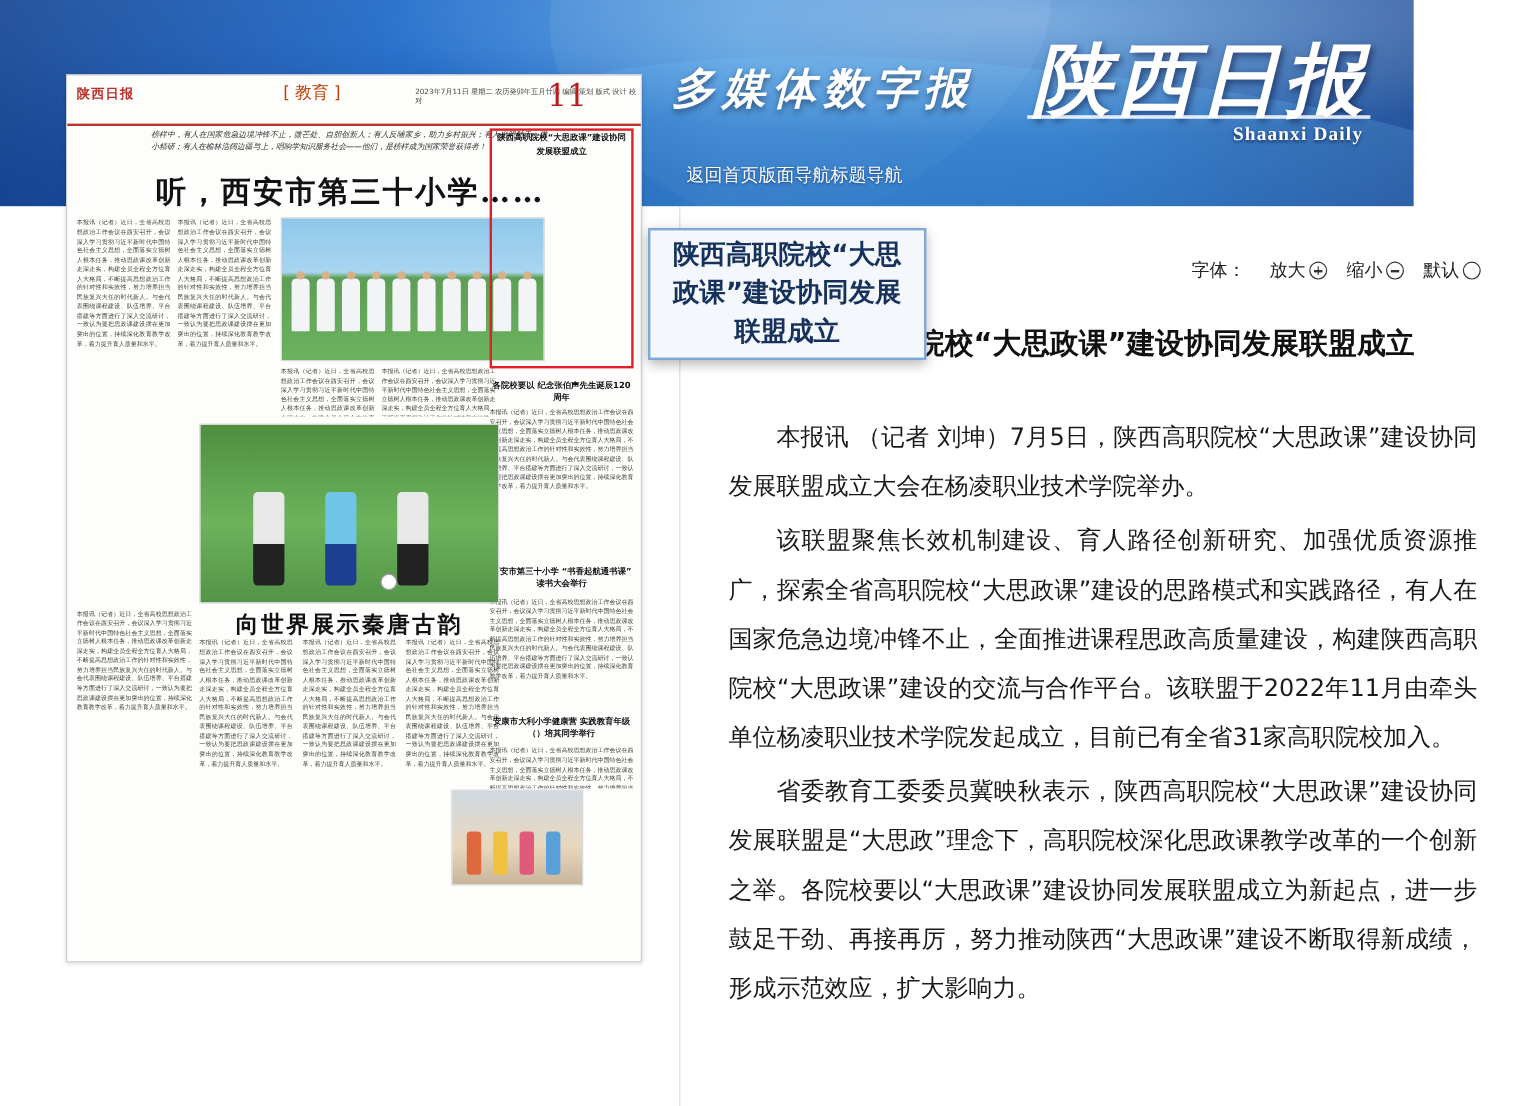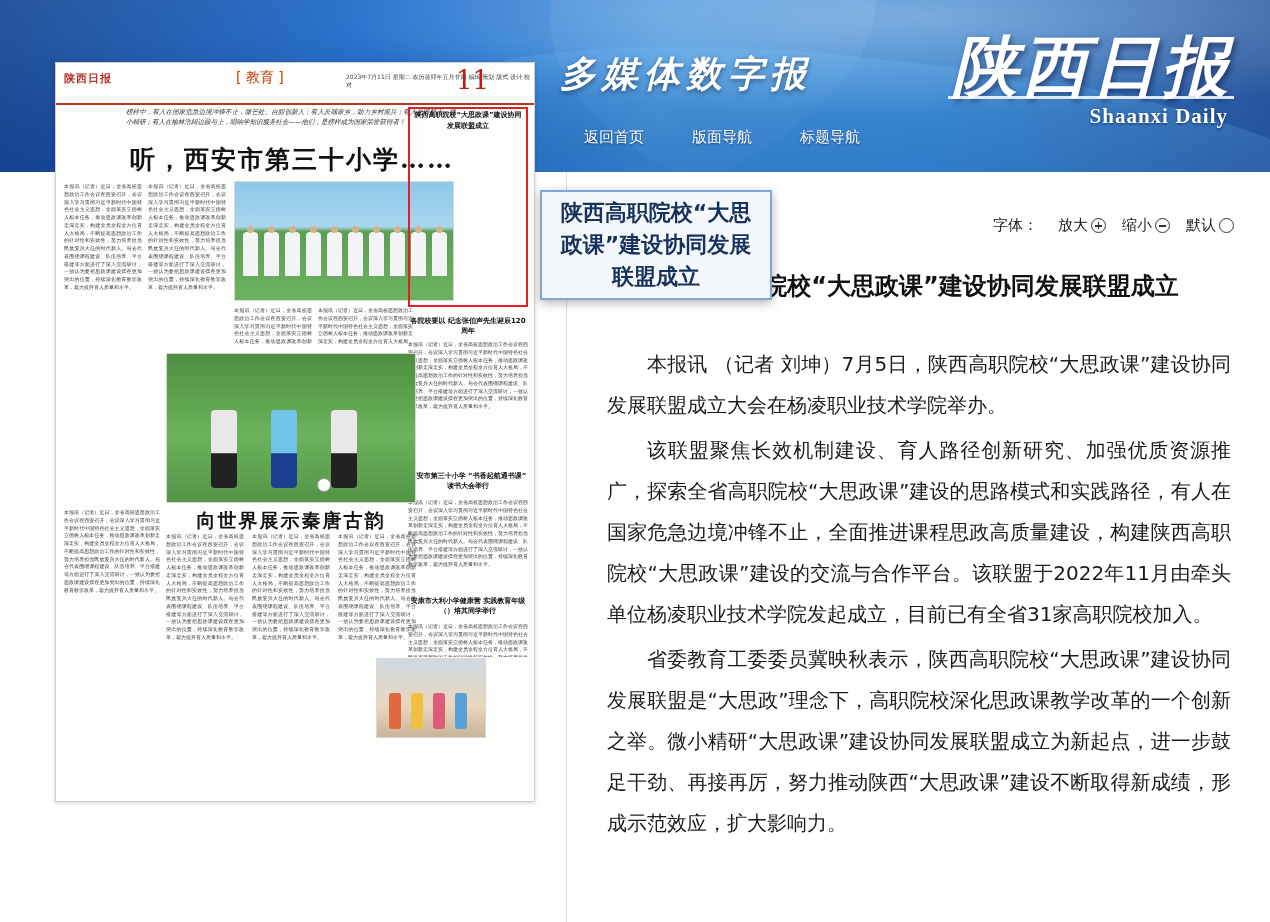--- a/index.html
+++ b/index.html
@@ -7,21 +7,21 @@
     margin: 0; padding: 0;
     width: 1270px; height: 922px;
     font-family: "Liberation Sans", sans-serif;
     background: #fff;
     overflow: hidden;
   }
   #root { position: relative; width: 1270px; height: 922px; overflow: hidden; background: #fff; }
 
   
   .header {
-    position: absolute; left: 0; top: 0; width: 1270px; height: 172px;
+    position: absolute; left: 0; top: 0; width: 1178px; height: 172px;
     background:
       radial-gradient(ellipse at 72% 10%, rgba(255,255,255,0.35) 0%, rgba(255,255,255,0) 45%),
       radial-gradient(ellipse at 20% 90%, rgba(0,40,120,0.45) 0%, rgba(0,40,120,0) 55%),
       linear-gradient(100deg, #0a3d8f 0%, #1565c9 28%, #2f86d8 52%, #1b6ec4 74%, #0b3e8f 100%);
     overflow: hidden;
   }
   .header .swoosh1 {
     position: absolute; left: -120px; top: -160px; width: 1000px; height: 430px;
     border-radius: 50%;
     background: linear-gradient(180deg, rgba(255,255,255,0.16), rgba(255,255,255,0));
@@ -56,34 +56,34 @@
     font-weight: bold;
     font-size: 66px;
     letter-spacing: 4px;
     color: #ffffff;
     text-shadow: 2px 3px 6px rgba(0,0,40,0.5);
     font-style: italic;
   }
   .logo-en {
     position: absolute; right: 42px; top: 104px;
     font-family: "Liberation Serif", serif;
-    font-size: 21px;
+    font-size: 16px;
     font-weight: bold;
     letter-spacing: 1px;
     color: #ffffff;
     text-shadow: 0 1px 3px rgba(0,0,40,0.6);
   }
   .logo-underline {
     position: absolute; right: 36px; top: 96px; width: 286px; height: 3px;
     background: rgba(255,255,255,0.85);
   }
 
   .navbar {
-    position: absolute; left: 584px; top: 128px; height: 36px;
-    display: flex; gap: 48px;
+    position: absolute; left: 572px; top: 128px; height: 36px;
+    display: flex; align-items: center; 
   }
   .navbar .nav-item {
     font-family: "DejaVu Sans", sans-serif;
     font-size: 15px; color: #ffffff; cursor: pointer;
     text-shadow: 0 1px 2px rgba(0,0,40,0.5);
   }
 
   
   .left-pane {
     position: absolute; left: 0; top: 172px; width: 566px; height: 750px;
@@ -357,21 +357,21 @@
         <span>默认</span>
         <span class="ft-circ"></span>
       </span>
     </div>
 
     <div class="article-title">陕西高职院校“大思政课”建设协同发展联盟成立</div>
 
     <div class="article-body">
       <p>本报讯 （记者 刘坤）7月5日，陕西高职院校“大思政课”建设协同发展联盟成立大会在杨凌职业技术学院举办。</p>
       <p>该联盟聚焦长效机制建设、育人路径创新研究、加强优质资源推广，探索全省高职院校“大思政课”建设的思路模式和实践路径，有人在国家危急边境冲锋不止，全面推进课程思政高质量建设，构建陕西高职院校“大思政课”建设的交流与合作平台。该联盟于2022年11月由牵头单位杨凌职业技术学院发起成立，目前已有全省31家高职院校加入。</p>
-      <p>省委教育工委委员冀映秋表示，陕西高职院校“大思政课”建设协同发展联盟是“大思政”理念下，高职院校深化思政课教学改革的一个创新之举。微小精研“大思政课”建设协同发展联盟成立为新起点，进一步鼓足干劲、再接再厉，努力推动陕西“大思政课”建设不断取得新成绩，形成示范效应，扩大影响力。</p>
+      <p>省委教育工委委员冀映秋表示，陕西高职院校“大思政课”建设协同发展联盟是“大思政”理念下，高职院校深化思政课教学改革的一个创新之举。各院校要以“大思政课”建设协同发展联盟成立为新起点，进一步鼓足干劲、再接再厉，努力推动陕西“大思政课”建设不断取得新成绩，形成示范效应，扩大影响力。</p>
     </div>
   </div>
 
   <div class="callout">
     <div class="callout-text">陕西高职院校“大思政课”建设协同发展联盟成立</div>
   </div>
 
 </div>
 
 </body></html>

